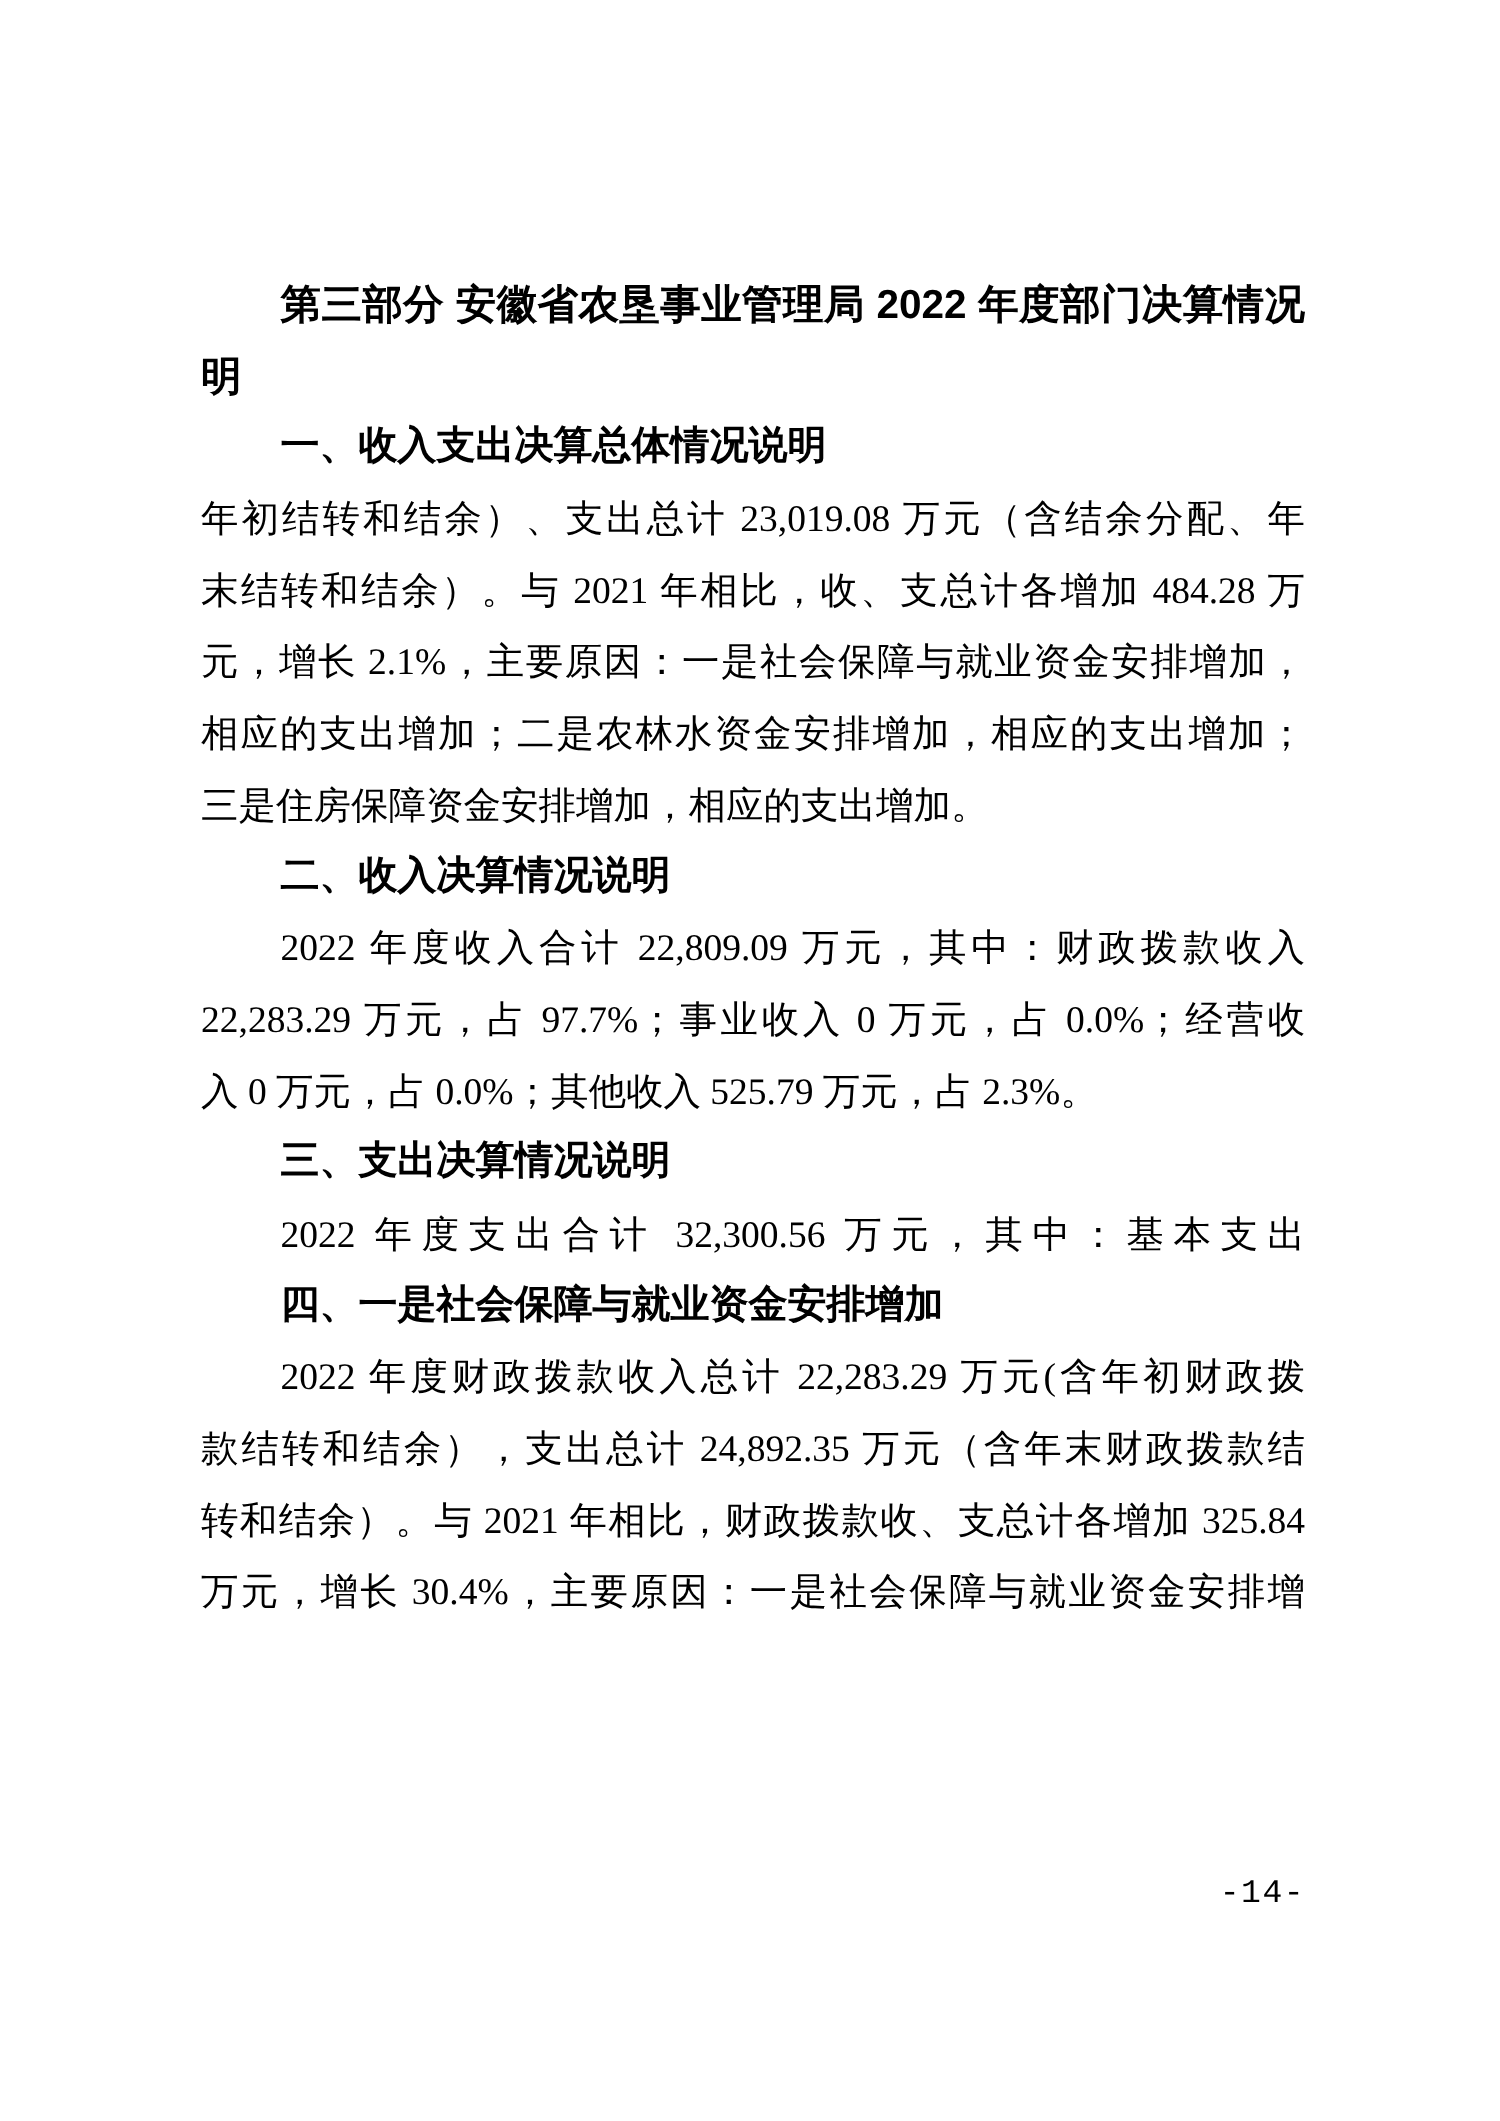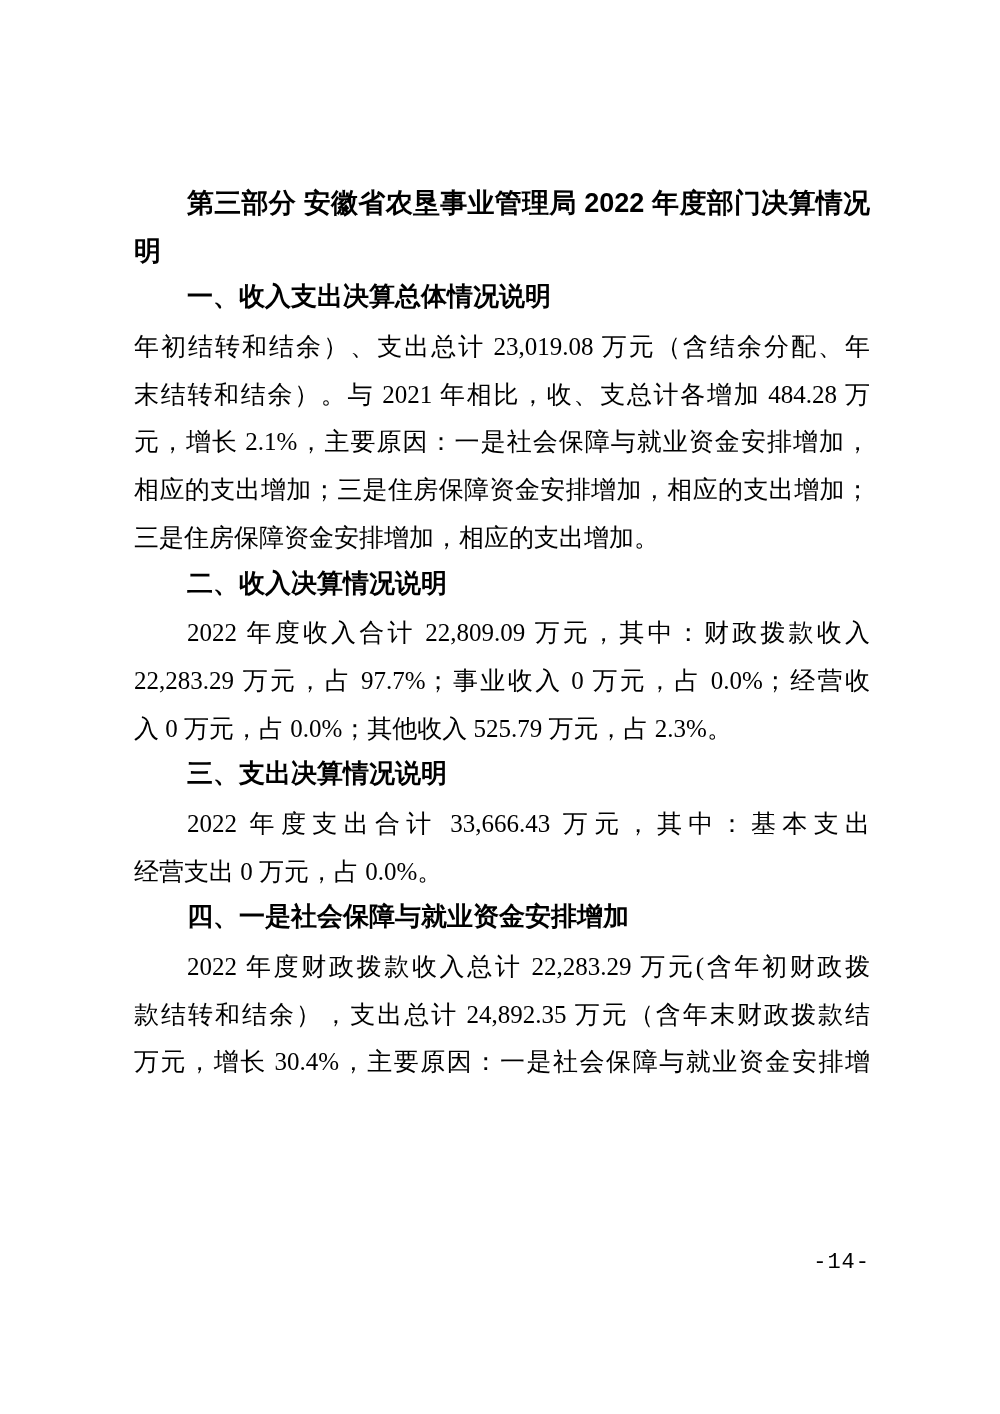--- a/index.html
+++ b/index.html
@@ -67,33 +67,33 @@
 <div class="page">
   <div class="content">
 
     <div class="line title indent just">第三部分 安徽省农垦事业管理局 2022 年度部门决算情况说</div>
     <div class="line title">明</div>
 
     <div class="line heading indent">一、收入支出决算总体情况说明</div>
     <div class="line body just">年初结转和结余）、支出总计 23,019.08 万元（含结余分配、年</div>
     <div class="line body just">末结转和结余）。与 2021 年相比，收、支总计各增加 484.28 万</div>
     <div class="line body just">元，增长 2.1%，主要原因：一是社会保障与就业资金安排增加，</div>
-    <div class="line body just">相应的支出增加；三是住房保障资金安排增加，相应的支出增加；</div>
+    <div class="line body just">相应的支出增加；二是农林水资金安排增加，相应的支出增加；</div>
     <div class="line body">三是住房保障资金安排增加，相应的支出增加。</div>
 
     <div class="line heading indent">二、收入决算情况说明</div>
     <div class="line body indent just">2022 年度收入合计 22,809.09 万元，其中：财政拨款收入</div>
     <div class="line body just">22,283.29 万元，占 97.7%；事业收入 0 万元，占 0.0%；经营收</div>
     <div class="line body">入 0 万元，占 0.0%；其他收入 525.79 万元，占 2.3%。</div>
 
     <div class="line heading indent">三、支出决算情况说明</div>
-    <div class="line body indent just">2022 年度支出合计 33,666.43 万元，其中：基本支出</div>
-    <div class="line body">经营支出 0 万元，占 0.0%。</div>
+    <div class="line body indent just">2022 年度支出合计 32,300.56 万元，其中：基本支出</div>
 
     <div class="line heading indent">四、一是社会保障与就业资金安排增加</div>
     <div class="line body indent just">2022 年度财政拨款收入总计 22,283.29 万元(含年初财政拨</div>
     <div class="line body just">款结转和结余），支出总计 24,892.35 万元（含年末财政拨款结</div>
+    <div class="line body just">转和结余）。与 2021 年相比，财政拨款收、支总计各增加 325.84</div>
     <div class="line body just">万元，增长 30.4%，主要原因：一是社会保障与就业资金安排增加，</div>
 
   </div>
 
   <div class="page-number">-14-</div>
 </div>
 
 </body></html>

